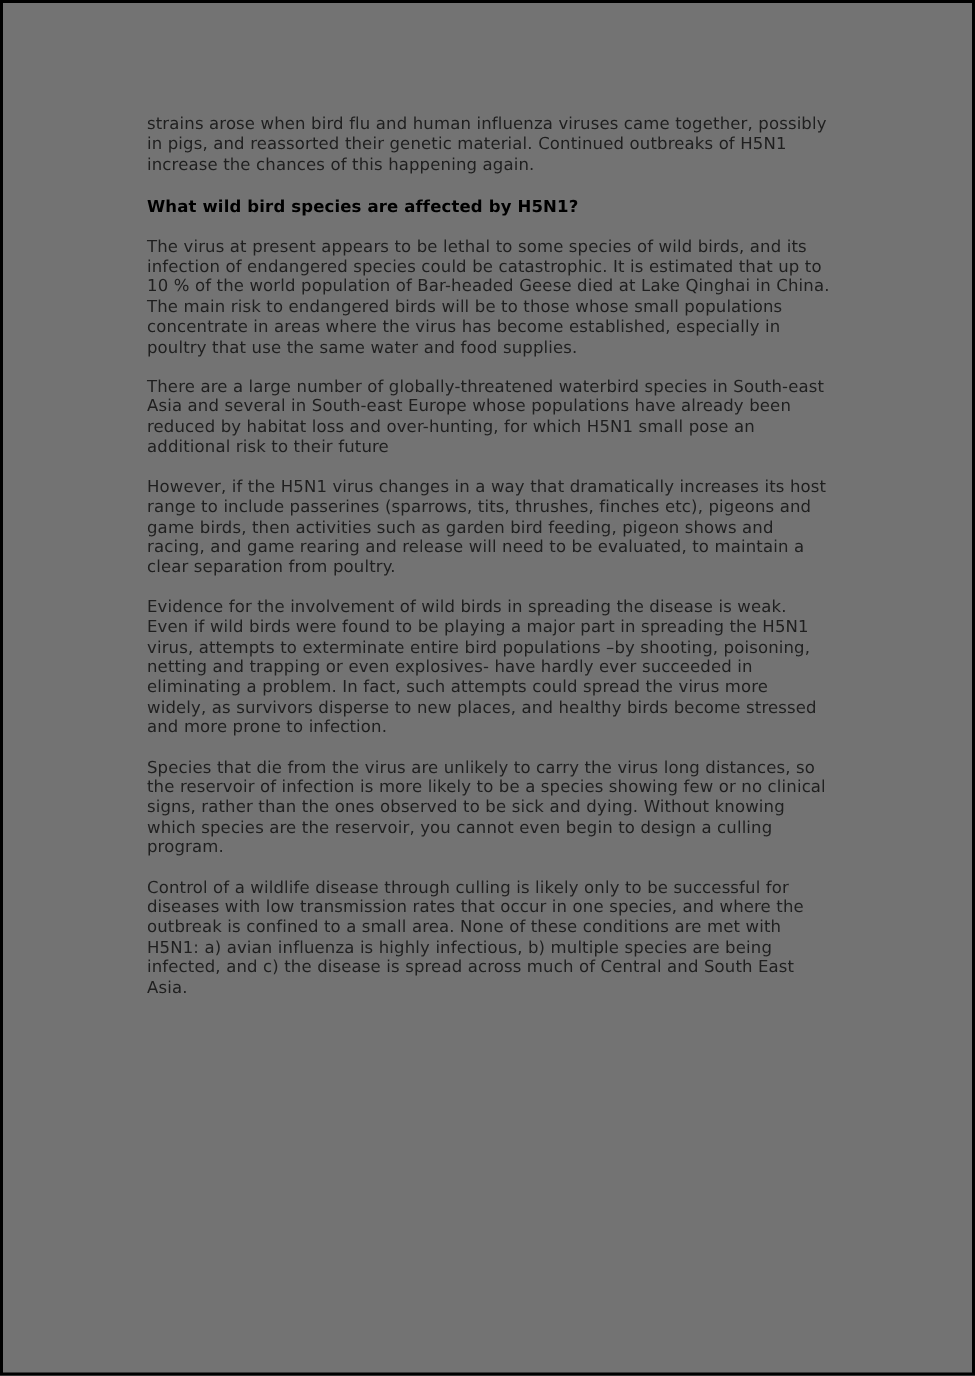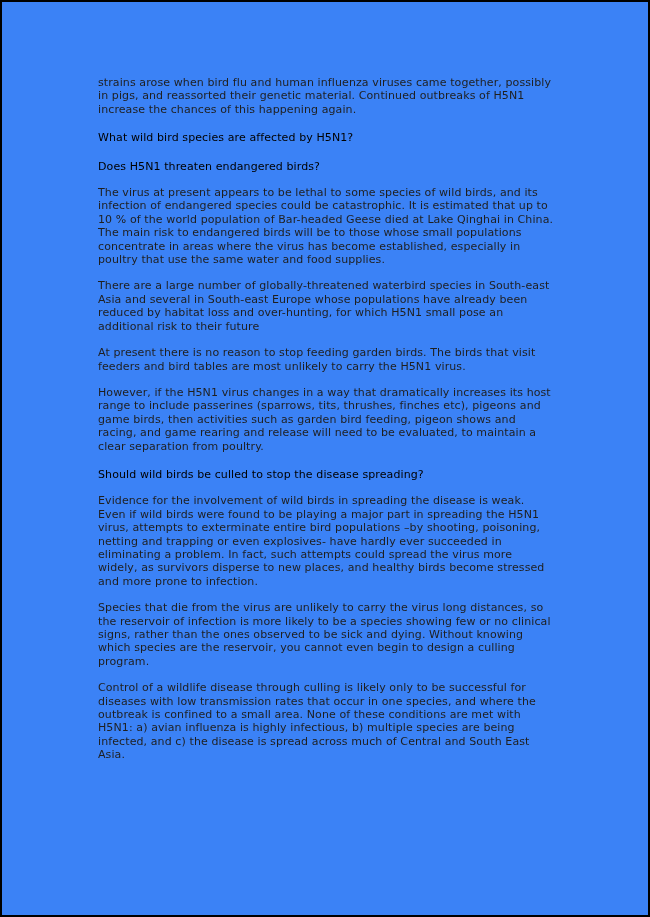--- a/index.html
+++ b/index.html
@@ -4,53 +4,50 @@
 <style>
   html, body { margin: 0; padding: 0; }
   body {
     background: #000;
     font-family: "DejaVu Sans", "Liberation Sans", sans-serif;
   }
   .page {
     width: 650px;
     height: 917px;
     box-sizing: border-box;
-    background: #3b82f6;
+    background: #737373;
     border: 2px solid #000000;
     padding: 74px 93px 0 96px;
     overflow: hidden;
   }
   .doc {
     font-size: 11px;
     line-height: 13.4px;
     color: #1f1f1f;
     letter-spacing: 0.1px;
   }
   .doc .para {
     margin: 13px 0;
   }
   .doc .heading {
     margin: 15px 0 13px 0;
     font-size: 11px;
     line-height: 13.4px;
-    font-weight: normal;
+    font-weight: bold;
     color: #000000;
   }
   .doc > :first-child { margin-top: 0; }
 </style>
 </head>
 <body>
 
 <div class="page">
   <div class="doc">
     <p class="para">strains arose when bird flu and human influenza viruses came together, possibly in pigs, and reassorted their genetic material. Continued outbreaks of H5N1 increase the chances of this happening again.</p>
     <h2 class="heading">What wild bird species are affected by H5N1?</h2>
-    <h2 class="heading">Does H5N1 threaten endangered birds?</h2>
     <p class="para">The virus at present appears to be lethal to some species of wild birds, and its infection of endangered species could be catastrophic. It is estimated that up to 10 % of the world population of Bar-headed Geese died at Lake Qinghai in China. The main risk to endangered birds will be to those whose small populations concentrate in areas where the virus has become established, especially in poultry that use the same water and food supplies.</p>
     <p class="para">There are a large number of globally-threatened waterbird species in South-east Asia and several in South-east Europe whose populations have already been reduced by habitat loss and over-hunting, for which H5N1 small pose an additional risk to their future</p>
-    <p class="para">At present there is no reason to stop feeding garden birds. The birds that visit feeders and bird tables are most unlikely to carry the H5N1 virus.</p>
     <p class="para">However, if the H5N1 virus changes in a way that dramatically increases its host range to include passerines (sparrows, tits, thrushes, finches etc), pigeons and game birds, then activities such as garden bird feeding, pigeon shows and racing, and game rearing and release will need to be evaluated, to maintain a clear separation from poultry.</p>
-    <h2 class="heading">Should wild birds be culled to stop the disease spreading?</h2>
     <p class="para">Evidence for the involvement of wild birds in spreading the disease is weak. Even if wild birds were found to be playing a major part in spreading the H5N1 virus, attempts to exterminate entire bird populations –by shooting, poisoning, netting and trapping or even explosives- have hardly ever succeeded in eliminating a problem. In fact, such attempts could spread the virus more widely, as survivors disperse to new places, and healthy birds become stressed and more prone to infection.</p>
     <p class="para">Species that die from the virus are unlikely to carry the virus long distances, so the reservoir of infection is more likely to be a species  showing few or no clinical signs, rather than the ones observed to be sick and dying. Without knowing which species are the reservoir, you cannot even begin to design a culling program.</p>
     <p class="para">Control of a wildlife disease through culling is likely only to be successful for diseases with low transmission rates that occur in one species, and where the outbreak is confined to a small area. None of these conditions are met with H5N1: a) avian influenza is highly infectious, b) multiple species are being infected, and c) the disease is spread across much of Central and South East Asia.</p>
   </div>
 </div>
 
 </body></html>

